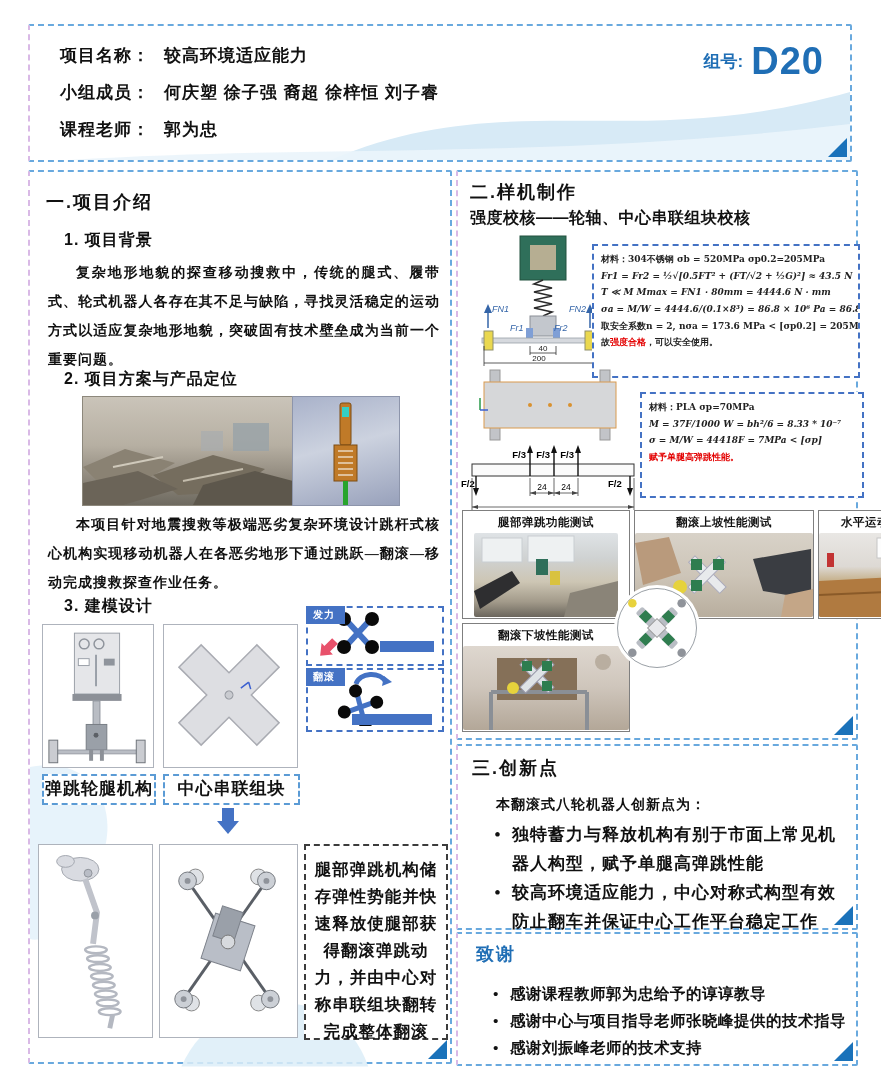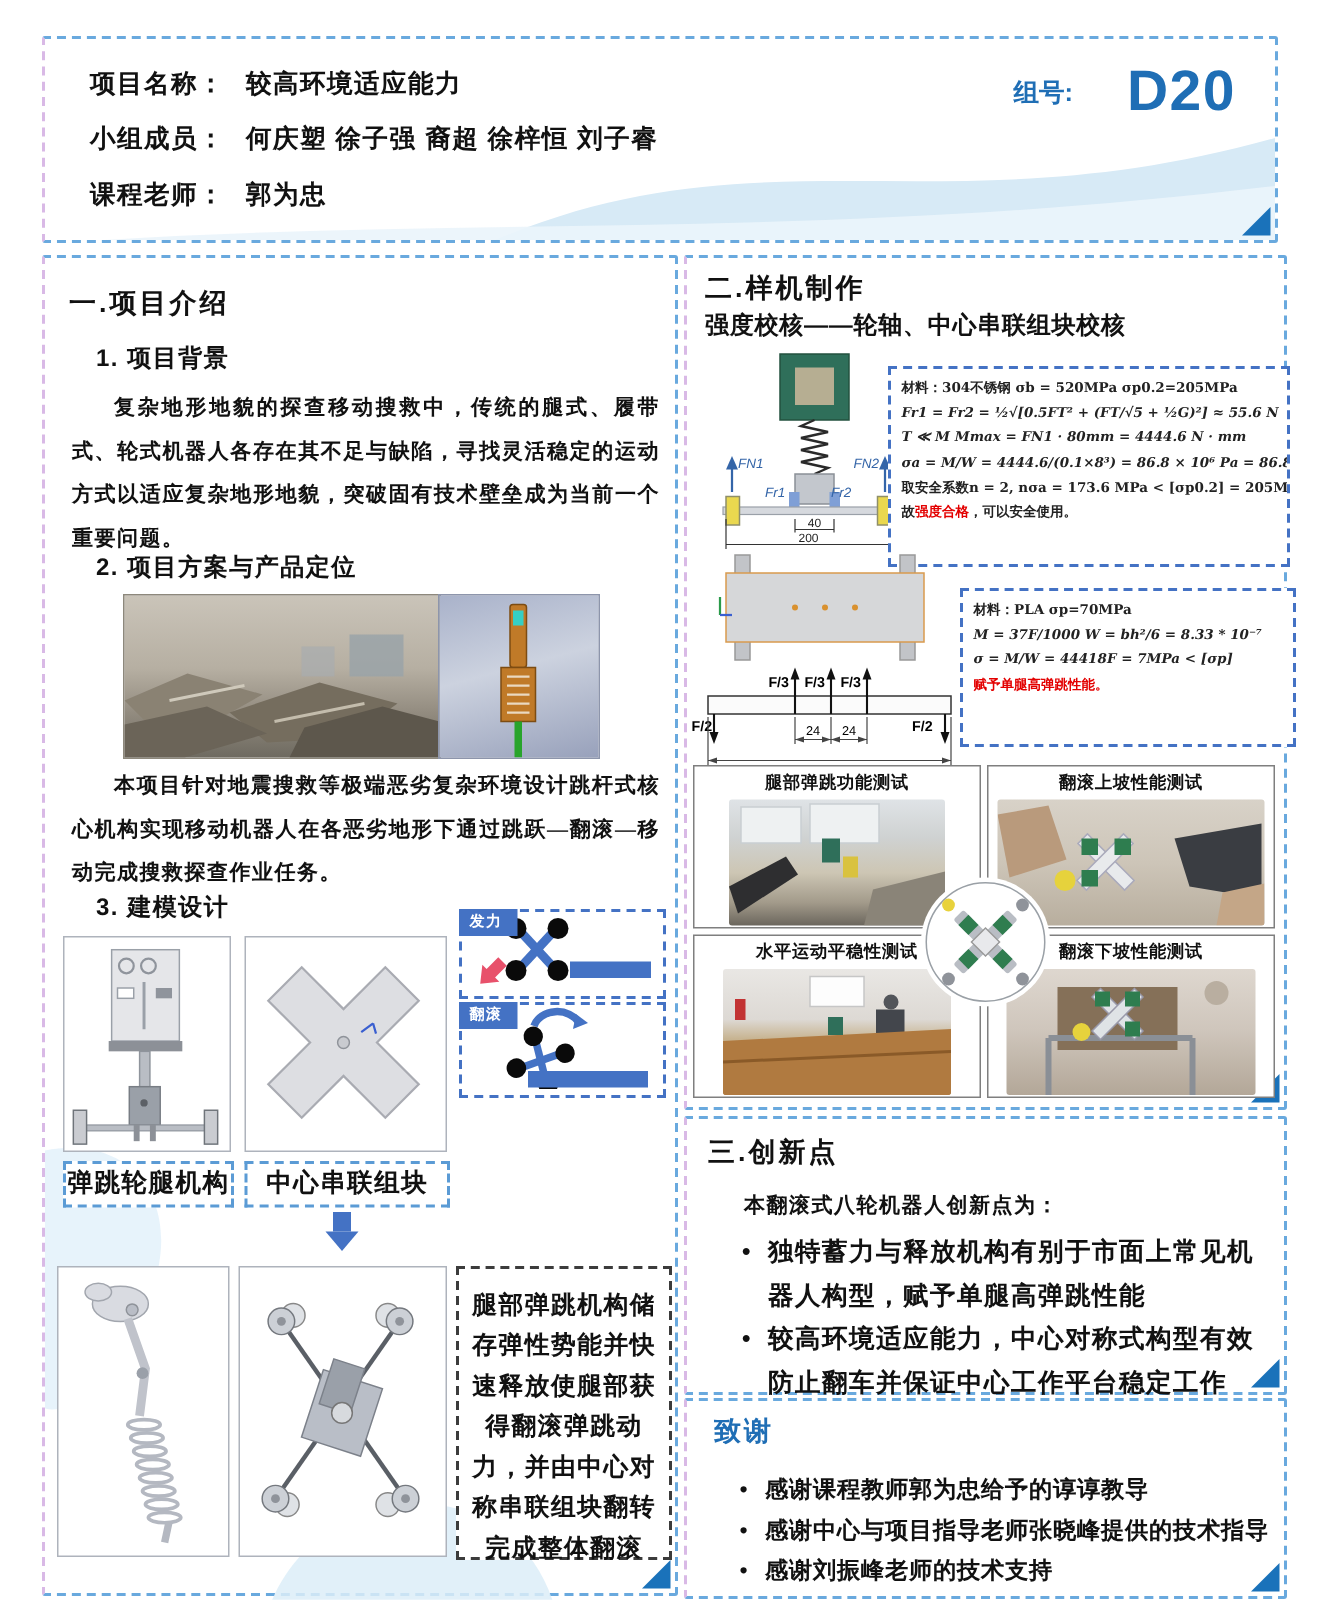--- a/index.html
+++ b/index.html
@@ -7,21 +7,21 @@
           font-family:"Liberation Sans",sans-serif;color:#111;}
   .panel{position:absolute;border:2px dashed #69a9de;border-left-color:#d9b9e6;background:#fff;border-radius:2px;}
   .tri{position:absolute;right:3px;bottom:3px;width:0;height:0;
        border-left:19px solid transparent;border-bottom:19px solid #1a72ba;}
   .deco{position:absolute;inset:0;pointer-events:none;}
   
   .hrow{position:absolute;left:30px;font:700 17px/1.2 "Liberation Sans",sans-serif;letter-spacing:1px;white-space:nowrap;z-index:2;}
   .hrow .lbl{margin-right:14px;}
   .group{position:absolute;right:26px;top:16px;display:flex;align-items:center;color:#1f6eb5;z-index:2;}
   .group .glbl{font:700 17px/1 "Liberation Sans",sans-serif;margin-right:8px;}
-  .group .gnum{font:700 38px/1 "Liberation Sans",sans-serif;letter-spacing:1px;margin-left:28px;}
+  .group .gnum{font:700 38px/1 "Liberation Sans",sans-serif;letter-spacing:1px;}
   
   .h1{position:absolute;font:700 18px/1.2 "Liberation Sans",sans-serif;letter-spacing:2px;z-index:2;}
   .h2{position:absolute;font:700 16px/1.2 "Liberation Sans",sans-serif;letter-spacing:1px;z-index:2;}
   .serifp{position:absolute;font-family:"Liberation Serif",serif;font-weight:700;font-size:14px;
           line-height:29px;text-align:justify;text-indent:2em;letter-spacing:1px;z-index:2;}
   
   .imgbox{position:absolute;border:1px solid #aeb3bc;background:#fff;z-index:2;}
   .lblbox{position:absolute;border:2px dashed #5b9bd5;background:#fff;text-align:center;
           font:700 17px/25px "Liberation Serif",serif;letter-spacing:1px;z-index:2;}
   .stepbox{position:absolute;border:2px dashed #4472c4;background:#fff;z-index:2;}
@@ -37,21 +37,21 @@
   
   .rubble{background:linear-gradient(180deg,#cac4b9 0%,#b6afa2 45%,#938c80 72%,#6e6a60 100%);}
   .cadshot{background:linear-gradient(165deg,#a9b2ca 0%,#ccd2df 45%,#98a1bb 100%);}
   .shot svg,.imgbox svg{display:block;}
   
   .fbox{position:absolute;border:2px dashed #4472c4;background:#fff;padding:5px 7px;overflow:hidden;
         font-family:"DejaVu Serif",serif;font-weight:700;z-index:2;}
   .fl{font-size:9px;line-height:1.85;white-space:nowrap;color:#222;}
   .red{color:#e30000;}
   
-  .tgrid{position:absolute;display:grid;grid-template-columns:1fr 1fr;grid-template-rows:1fr 1fr;gap:4px;z-index:2;}
+  .tgrid{position:absolute;display:grid;grid-template-columns:1fr 1fr 1fr;grid-template-rows:1fr 1fr;gap:4px;z-index:2;}
   .tcell{border:1px solid #7f7f7f;background:#fff;padding-top:3px;}
   .tlabel{text-align:center;font:700 11.5px/16px "Liberation Sans",sans-serif;letter-spacing:0.5px;}
   .tphoto{height:84px;margin:3px auto 0;border-radius:2px;overflow:hidden;}
   .p1{width:144px;background:linear-gradient(180deg,#dfe3e6 0%,#cfd2d2 30%,#cdc6b4 58%,#a29a8a 82%,#6b665d 100%);}
   .p2{width:178px;background:linear-gradient(180deg,#d8d2c8 0%,#cdc5b8 50%,#b8ae9e 100%);}
   .p3{width:152px;background:linear-gradient(180deg,#e9e7e4 0%,#ddd9d4 40%,#c8b593 55%,#a0713a 100%);}
   .p4{width:166px;background:linear-gradient(180deg,#ded7cf 0%,#cfc6bc 48%,#b3a798 100%);}
   .circle{position:absolute;background:#fff;border:1px solid #9aa0a6;border-radius:50%;
           box-shadow:0 0 0 3px #fff;z-index:3;display:flex;align-items:center;justify-content:center;}
   
@@ -266,21 +266,21 @@
       <line x1="14" y1="112" x2="14" y2="132" stroke="#333" stroke-width="0.8"></line>
       <line x1="124" y1="112" x2="124" y2="132" stroke="#333" stroke-width="0.8"></line>
       <line x1="14" y1="129" x2="124" y2="129" stroke="#333" stroke-width="0.8"></line>
       <text x="69" y="127" font-size="8" fill="#222" text-anchor="middle">200</text>
       <line x1="131" y1="104" x2="131" y2="116" stroke="#333" stroke-width="0.8"></line>
       <text x="133" y="114" font-size="7" fill="#222">8</text>
     </svg>
 
     <div class="fbox" style="left:134px;top:72px;width:250px;height:120px;">
       <div class="fl">材料：304不锈钢  σb = 520MPa  σp0.2=205MPa</div>
-      <div class="fl" style="font-style:italic;">Fr1 = Fr2 = ½√[0.5FT² + (FT/√5 + ½G)²] ≈ 55.6 N</div>
+      <div class="fl" style="font-style:italic;">Fr1 = Fr2 = ½√[0.5FT² + (FT/√2 + ½G)²] ≈ 43.5 N</div>
       <div class="fl" style="font-style:italic;">T ≪ M      Mmax = FN1 · 80mm = 4444.6 N · mm</div>
       <div class="fl" style="font-style:italic;">σa = M/W = 4444.6/(0.1×8³) = 86.8 × 10⁶ Pa = 86.8 MPa</div>
       <div class="fl">取安全系数n = 2, nσa = 173.6 MPa &lt; [σp0.2] = 205MPa</div>
       <div class="fl"><span>故</span><span class="red">强度合格</span><span>，可以安全使用。</span></div>
     </div>
 
     <svg style="position:absolute;left:16px;top:196px;z-index:2;" viewBox="0 0 152 74" width="152" height="74">
       <rect x="16" y="2" width="10" height="15" fill="#c2c4c8" stroke="#999"></rect>
       <rect x="126" y="2" width="10" height="15" fill="#c2c4c8" stroke="#999"></rect>
       <rect x="16" y="57" width="10" height="15" fill="#c2c4c8" stroke="#999"></rect>

